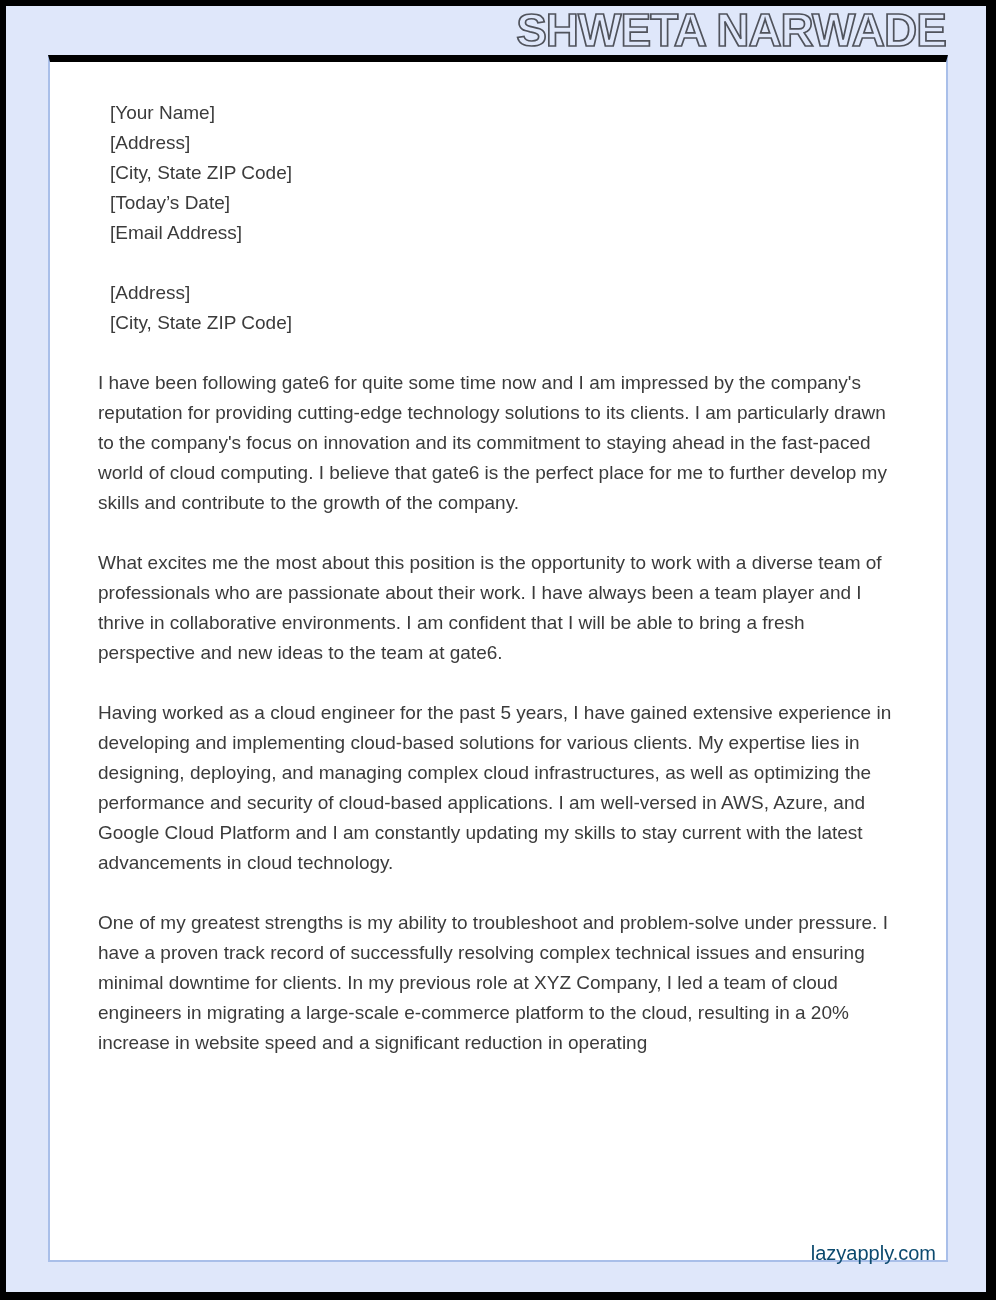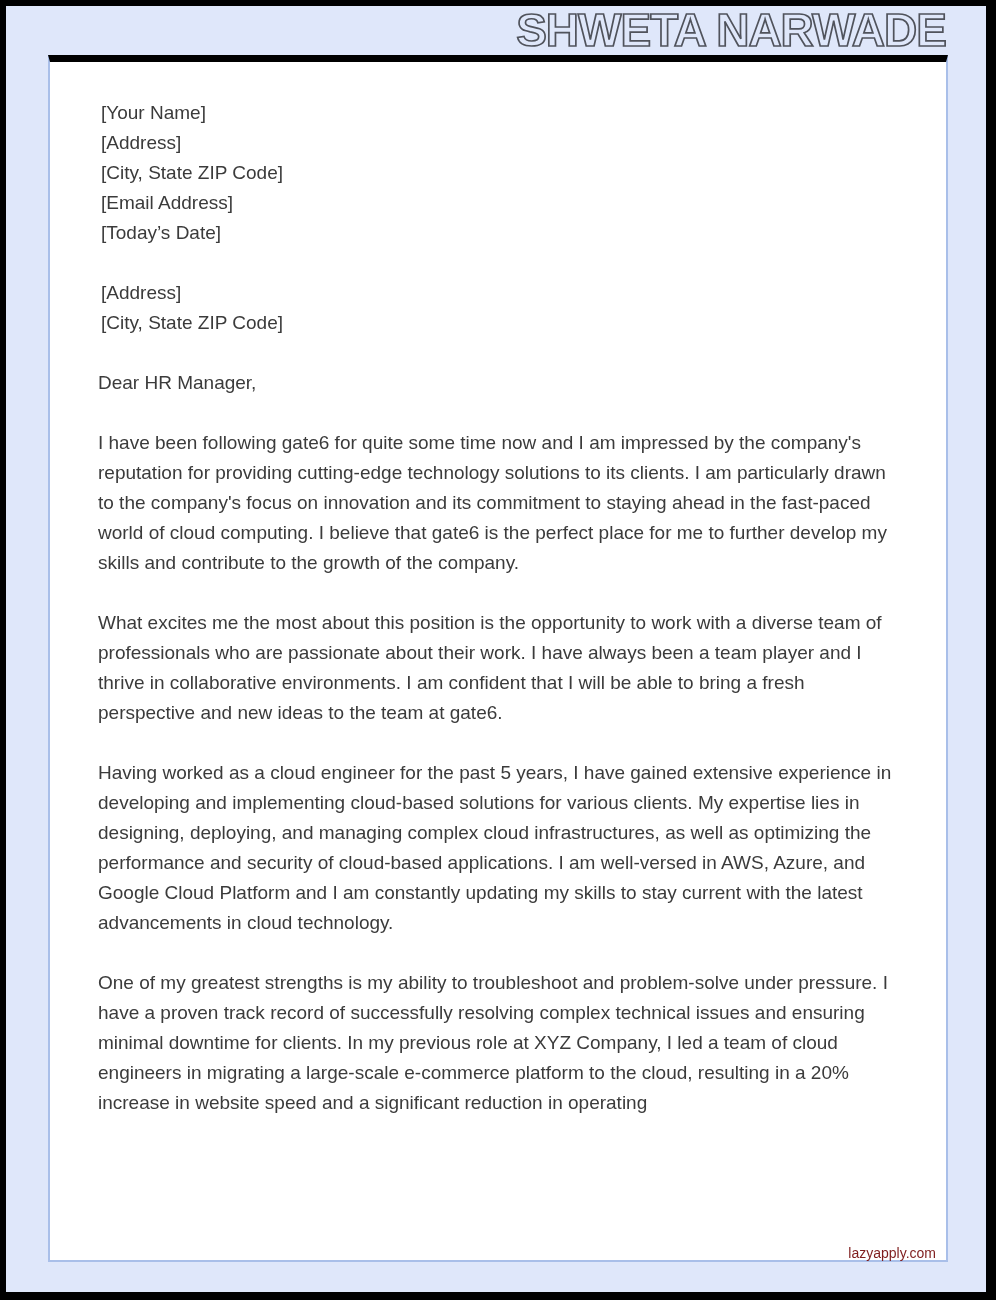--- a/index.html
+++ b/index.html
@@ -55,62 +55,61 @@
     
   }
   .letter-body {
     position: relative;
     z-index: 1;
     padding: 36px 48px 0 48px;
     font-size: 19px;
     line-height: 30px;
     color: #3b3b3b;
   }
-  .addr-block { margin: 0 0 30px 3px; }
+  .addr-block { margin: 0 0 30px 12px; }
   .addr-line { height: 30px; }
   .salutation { margin: 0 0 30px 0; }
   .para { margin: 0 0 30px 0; }
   .watermark {
     position: absolute;
     right: 10px;
     bottom: -1px;
     z-index: 0;
-    font-size: 14px;
+    font-size: 20px;
     line-height: 16px;
-    color: #7f1d1d;
+    color: #0c4a6e;
     white-space: nowrap;
   }
 </style>
 </head>
 <body>
 
 <div class="page">
 
   <div class="letterhead">
     <span class="letterhead-name">SHWETA NARWADE</span>
   </div>
 
   <div class="sheet">
 
     <div class="letter-body">
 
       <div class="addr-block">
           <div class="addr-line">[Your Name]</div>
           <div class="addr-line">[Address]</div>
           <div class="addr-line">[City, State ZIP Code]</div>
+          <div class="addr-line">[Today’s Date]</div>
           <div class="addr-line">[Email Address]</div>
-          <div class="addr-line">[Today’s Date]</div>
         </div>
 
       <div class="addr-block">
           <div class="addr-line">[Address]</div>
           <div class="addr-line">[City, State ZIP Code]</div>
         </div>
 
-      <p class="salutation">Dear HR Manager,</p>
 
       <div>
           <p class="para">I have been following gate6 for quite some time now and I am impressed by the company's reputation for providing cutting-edge technology solutions to its clients. I am particularly drawn to the company's focus on innovation and its commitment to staying ahead in the fast-paced world of cloud computing. I believe that gate6 is the perfect place for me to further develop my skills and contribute to the growth of the company.</p>
           <p class="para">What excites me the most about this position is the opportunity to work with a diverse team of professionals who are passionate about their work. I have always been a team player and I thrive in collaborative environments. I am confident that I will be able to bring a fresh perspective and new ideas to the team at gate6.</p>
           <p class="para">Having worked as a cloud engineer for the past 5 years, I have gained extensive experience in developing and implementing cloud-based solutions for various clients. My expertise lies in designing, deploying, and managing complex cloud infrastructures, as well as optimizing the performance and security of cloud-based applications. I am well-versed in AWS, Azure, and Google Cloud Platform and I am constantly updating my skills to stay current with the latest advancements in cloud technology.</p>
           <p class="para">One of my greatest strengths is my ability to troubleshoot and problem-solve under pressure. I have a proven track record of successfully resolving complex technical issues and ensuring minimal downtime for clients. In my previous role at XYZ Company, I led a team of cloud engineers in migrating a large-scale e-commerce platform to the cloud, resulting in a 20% increase in website speed and a significant reduction in operating</p>
         </div>
 
     </div>
 

